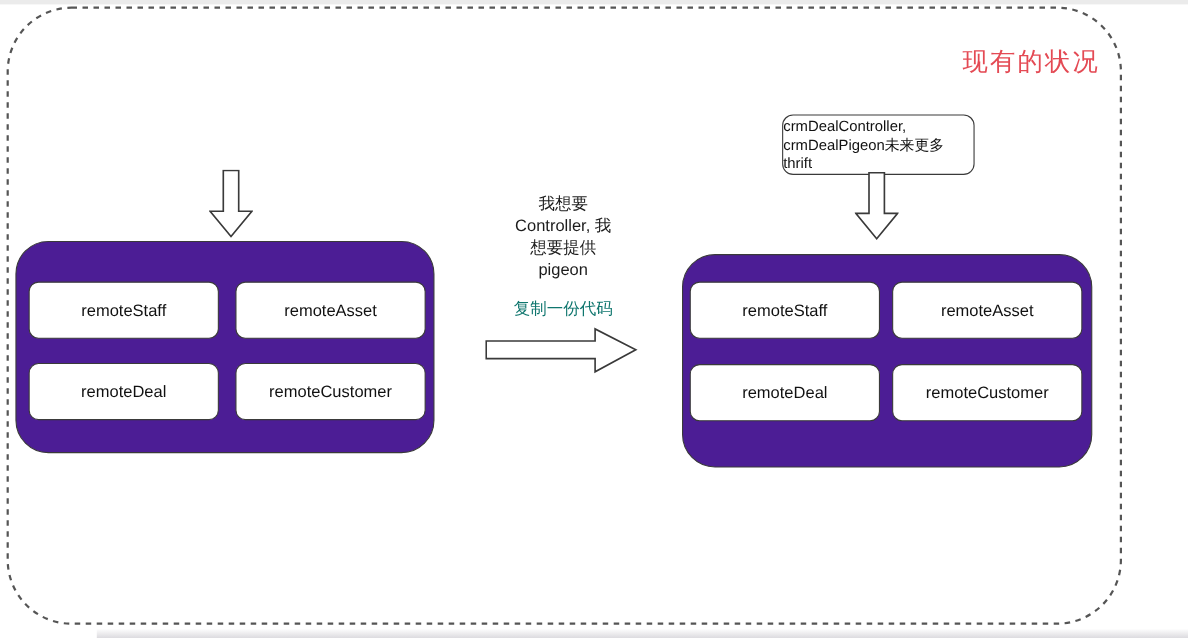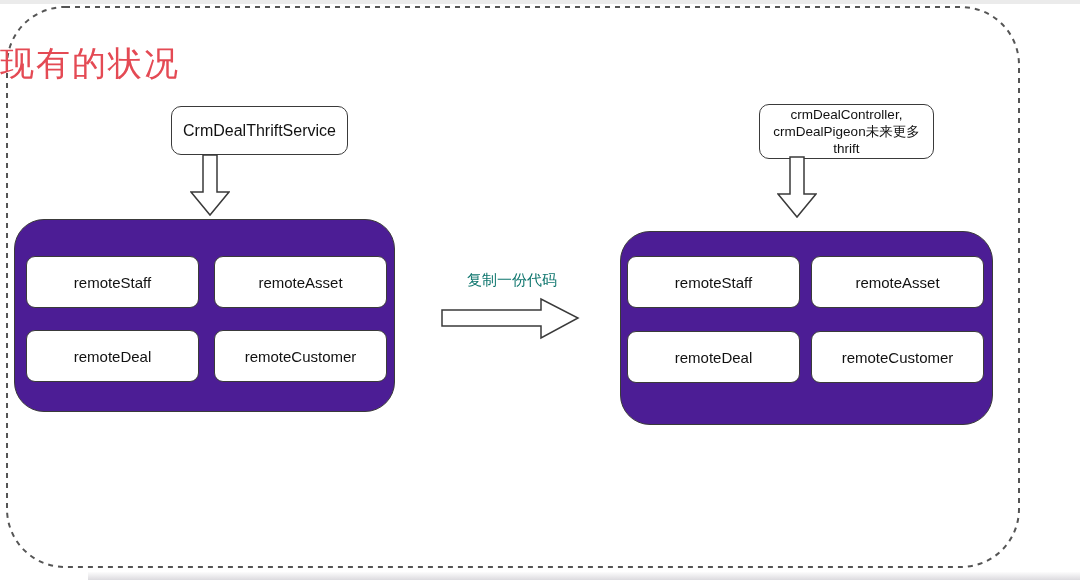--- a/index.html
+++ b/index.html
@@ -19,35 +19,34 @@
   .bottom-strip {
     position: absolute; left: 88px; bottom: 0; width: 992px; height: 8px;
     background: linear-gradient(to bottom, rgba(130,125,140,0.02), rgba(130,125,140,0.28));
   }
   .frame-svg {
     position: absolute; left: 0; top: 0; width: 1080px; height: 580px;
     pointer-events: none;
   }
   .title {
     position: absolute; left: 0; top: 41px; width: 1000px;
-    text-align: left;
-    font-size: 34px;
+    text-align: right;
+    font-size: 23px;
     letter-spacing: 2px;
     color: #e44a54;
   }
   .label-box {
     position: absolute;
     border: 1.5px solid #3a3a3a;
     border-radius: 10px;
     background: #ffffff;
     display: flex; flex-direction: column;
-    align-items: center; justify-content: center;
+    align-items: flex-start; justify-content: center;
     text-align: center;
     box-sizing: border-box;
-    margin-left: 48px;
   }
   .left-label  { left: 123px; top: 106px; width: 177px; height: 49px; font-size: 16px; }
   .right-label { left: 711px; top: 104px; width: 175px; height: 55px; font-size: 13.5px; line-height: 17px; }
   .down-arrow { position: absolute; width: 40px; height: 63px; }
   .left-down-arrow  { left: 190px; top: 154px; }
   .right-down-arrow { left: 777px; top: 156px; }
   .right-arrow { position: absolute; left: 441px; top: 297px; width: 139px; height: 43px; }
   .container {
     position: absolute;
     border: 1.5px solid #3a3a3a;
@@ -90,43 +89,46 @@
 <div class="stage">
 
   <div class="top-strip"></div>
 
   <svg class="frame-svg" viewBox="0 0 1080 580">
     <rect x="7" y="7" width="1012" height="560" rx="58" ry="58" fill="none" stroke="#555555" stroke-width="2" stroke-dasharray="5 5"></rect>
   </svg>
 
   <div class="title">现有的状况</div>
 
-  <div class="label-box left-label">
-    <span>CrmDealThriftService</span>
-  </div>
 
   <svg class="down-arrow left-down-arrow" viewBox="0 0 40 63">
     <polygon points="13,1 27,1 27,38 39,38 20,61 1,38 13,38" fill="#ffffff" stroke="#3a3a3a" stroke-width="1.5" stroke-linejoin="miter"></polygon>
   </svg>
 
   <div class="container left-container">
     <div class="svc-box pos-a">
       <span>remoteStaff</span>
     </div>
     <div class="svc-box pos-b">
       <span>remoteAsset</span>
     </div>
     <div class="svc-box pos-c">
       <span>remoteDeal</span>
     </div>
     <div class="svc-box pos-d">
       <span>remoteCustomer</span>
     </div>
   </div>
 
+  <div class="note">
+    <div>我想要</div>
+    <div>Controller, 我</div>
+    <div>想要提供</div>
+    <div>pigeon</div>
+  </div>
 
   <div class="action-label">复制一份代码</div>
 
   <svg class="right-arrow" viewBox="0 0 139 43">
     <polygon points="1,13 100,13 100,2 137,21 100,41 100,29 1,29" fill="#ffffff" stroke="#3a3a3a" stroke-width="1.5" stroke-linejoin="miter"></polygon>
   </svg>
 
   <div class="label-box right-label">
     <span>crmDealController,</span>
     <span>crmDealPigeon未来更多</span>

